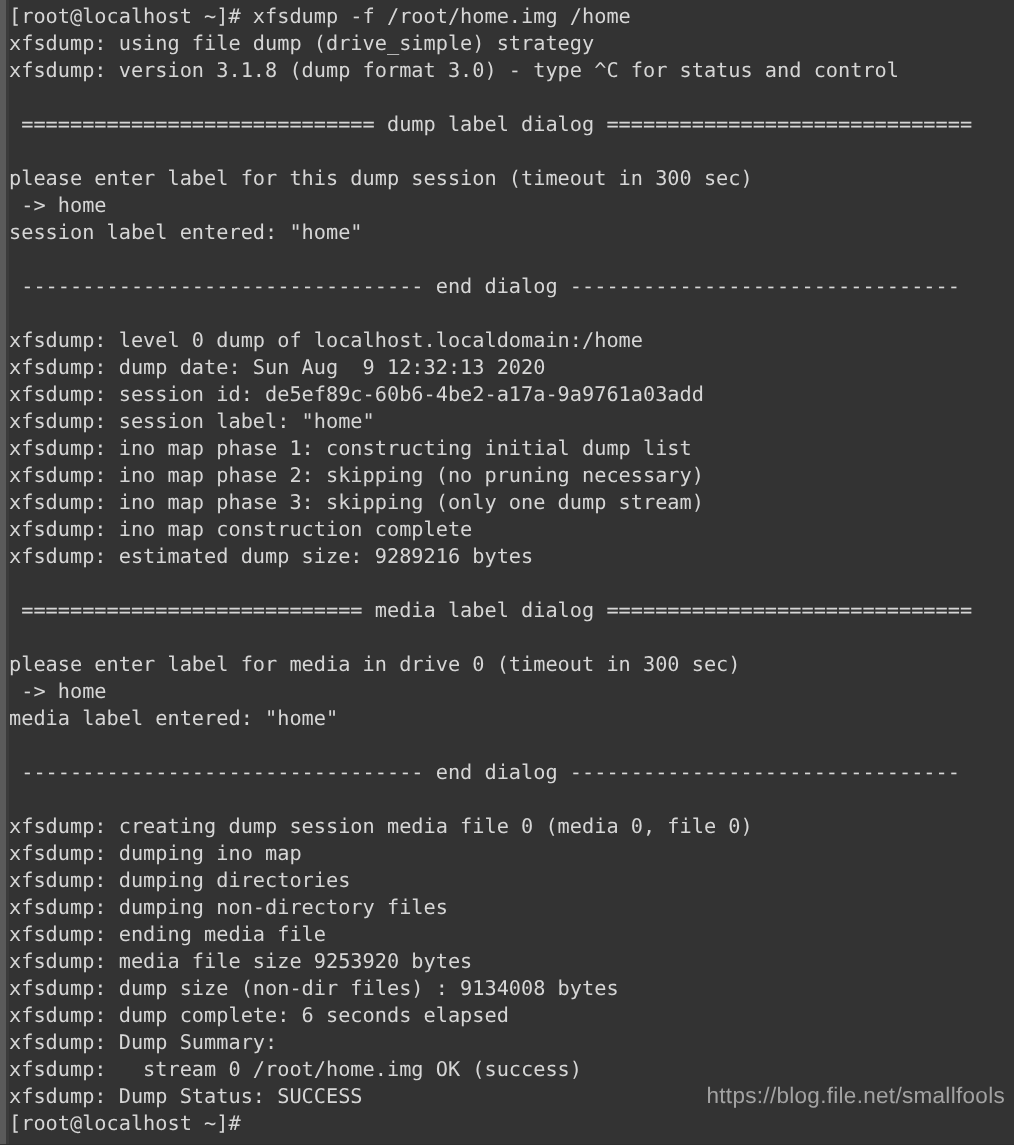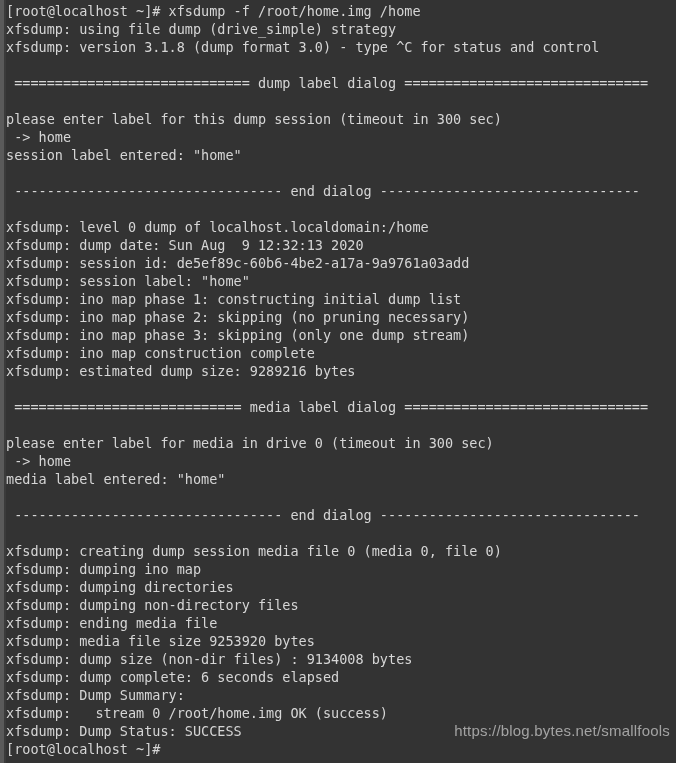--- a/index.html
+++ b/index.html
@@ -66,15 +66,15 @@
 </head>
 <body>
 
 <div id="terminal-window">
 
   <div id="left-gutter"></div>
   <div id="left-gutter-inner"></div>
 
   <div id="terminal-output"><div class="term-line">[root@localhost ~]# xfsdump -f /root/home.img /home</div><div class="term-line">xfsdump: using file dump (drive_simple) strategy</div><div class="term-line">xfsdump: version 3.1.8 (dump format 3.0) - type ^C for status and control</div><div class="term-line blank"></div><div class="term-line"> ============================= dump label dialog ==============================</div><div class="term-line blank"></div><div class="term-line">please enter label for this dump session (timeout in 300 sec)</div><div class="term-line"> -&gt; home</div><div class="term-line">session label entered: "home"</div><div class="term-line blank"></div><div class="term-line"> --------------------------------- end dialog --------------------------------</div><div class="term-line blank"></div><div class="term-line">xfsdump: level 0 dump of localhost.localdomain:/home</div><div class="term-line">xfsdump: dump date: Sun Aug  9 12:32:13 2020</div><div class="term-line">xfsdump: session id: de5ef89c-60b6-4be2-a17a-9a9761a03add</div><div class="term-line">xfsdump: session label: "home"</div><div class="term-line">xfsdump: ino map phase 1: constructing initial dump list</div><div class="term-line">xfsdump: ino map phase 2: skipping (no pruning necessary)</div><div class="term-line">xfsdump: ino map phase 3: skipping (only one dump stream)</div><div class="term-line">xfsdump: ino map construction complete</div><div class="term-line">xfsdump: estimated dump size: 9289216 bytes</div><div class="term-line blank"></div><div class="term-line"> ============================ media label dialog ==============================</div><div class="term-line blank"></div><div class="term-line">please enter label for media in drive 0 (timeout in 300 sec)</div><div class="term-line"> -&gt; home</div><div class="term-line">media label entered: "home"</div><div class="term-line blank"></div><div class="term-line"> --------------------------------- end dialog --------------------------------</div><div class="term-line blank"></div><div class="term-line">xfsdump: creating dump session media file 0 (media 0, file 0)</div><div class="term-line">xfsdump: dumping ino map</div><div class="term-line">xfsdump: dumping directories</div><div class="term-line">xfsdump: dumping non-directory files</div><div class="term-line">xfsdump: ending media file</div><div class="term-line">xfsdump: media file size 9253920 bytes</div><div class="term-line">xfsdump: dump size (non-dir files) : 9134008 bytes</div><div class="term-line">xfsdump: dump complete: 6 seconds elapsed</div><div class="term-line">xfsdump: Dump Summary:</div><div class="term-line">xfsdump:   stream 0 /root/home.img OK (success)</div><div class="term-line">xfsdump: Dump Status: SUCCESS</div><div class="term-line">[root@localhost ~]#</div></div>
 
-  <div id="watermark">https://blog.bytes.net/smallfools</div>
+  <div id="watermark">https://blog.file.net/smallfools</div>
 
 </div>
 
 </body></html>

